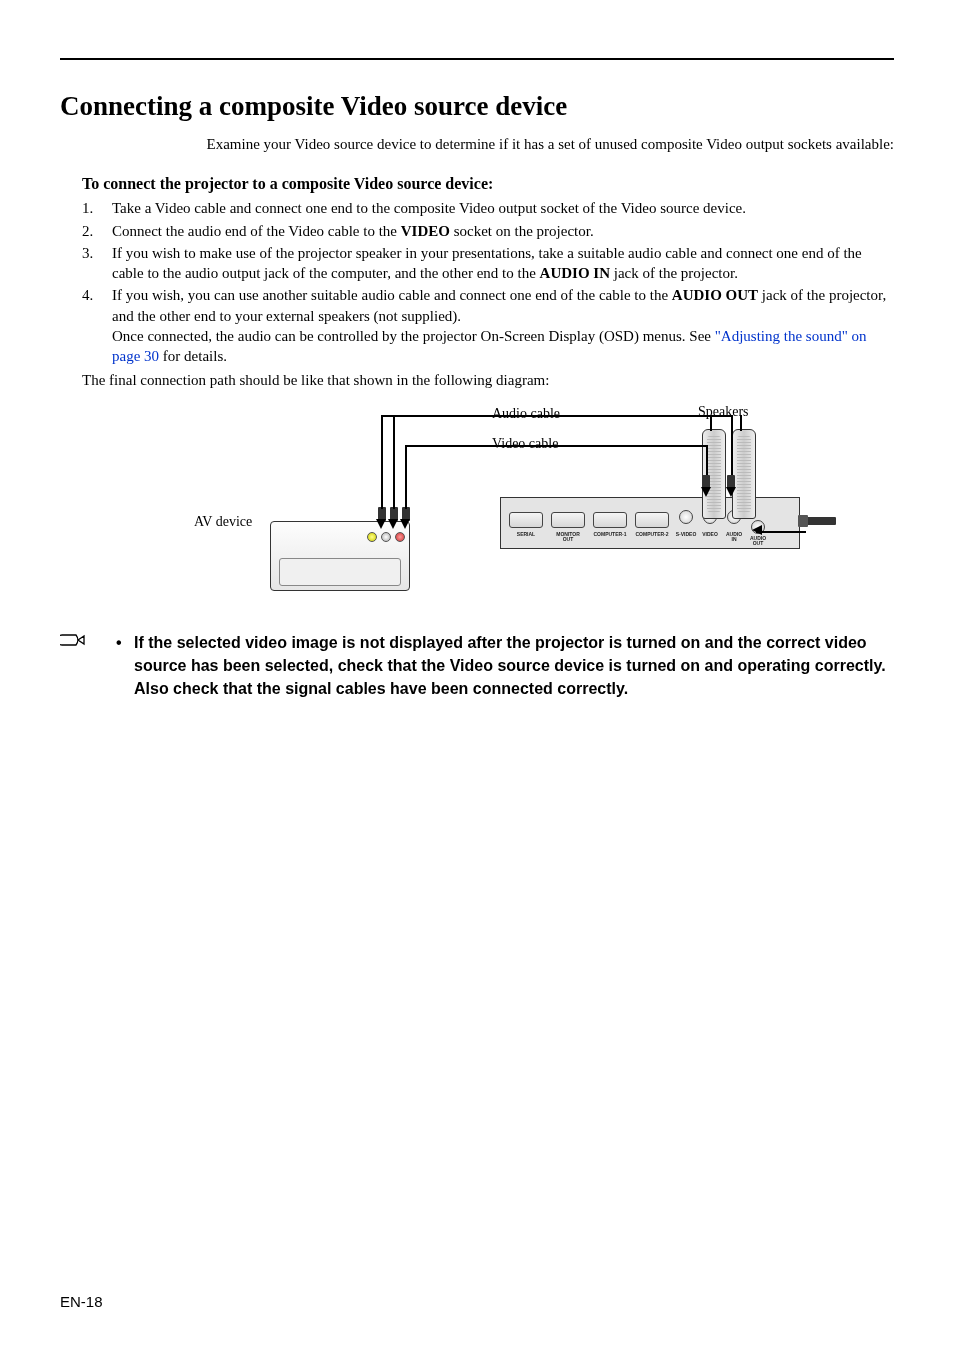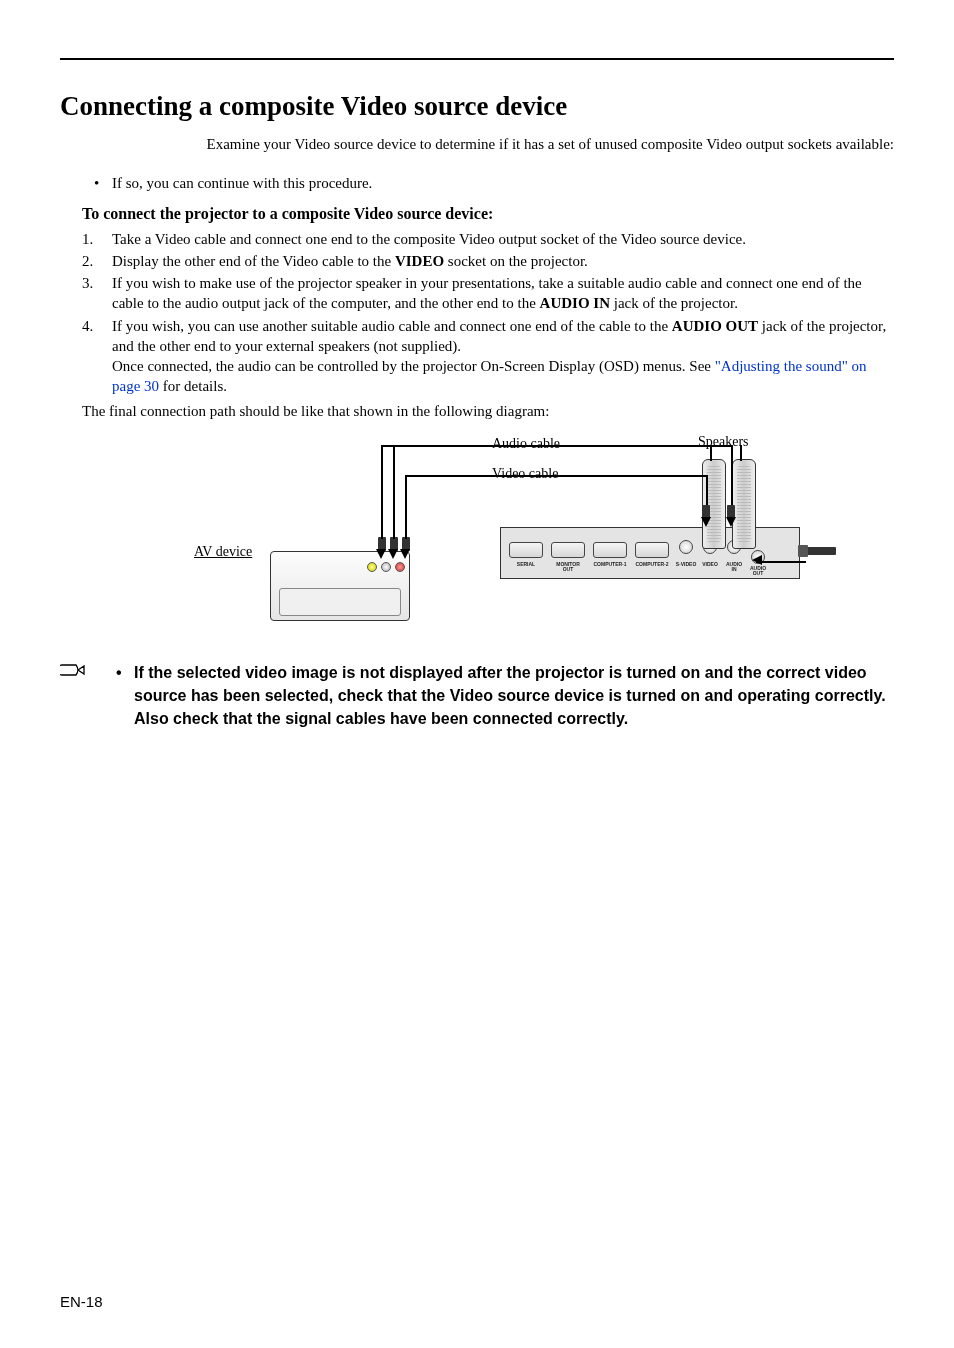--- a/index.html
+++ b/index.html
@@ -235,47 +235,46 @@
 <body>
 
 <div class="rule"></div>
 
 <h1>Connecting a composite Video source device</h1>
 
 <div class="body-indent">
   <p class="p-intro">Examine your Video source device to determine if it has a set of unused composite Video output sockets available:</p>
 
   <ul class="bullets">
-    <li>If so, you can continue with this procedure.</li>
   </ul>
 
   <div class="subhead">To connect the projector to a composite Video source device:</div>
 
   <ol class="steps">
     <li>Take a Video cable and connect one end to the composite Video output socket of the Video source device.</li>
     <li>
-      <span>Display the other end of the Video cable to the </span><span class="bold">VIDEO</span><span> socket on the projector.</span>
+      <span>Connect the audio end of the Video cable to the </span><span class="bold">VIDEO</span><span> socket on the projector.</span>
     </li>
     <li>
       <span>If you wish to make use of the projector speaker in your presentations, take a suitable audio cable and connect one end of the cable to the audio output jack of the computer, and the other end to the </span><span class="bold">AUDIO IN</span><span> jack of the projector.</span>
     </li>
     <li>
       <span>If you wish, you can use another suitable audio cable and connect one end of the cable to the </span><span class="bold">AUDIO OUT</span><span> jack of the projector, and the other end to your external speakers (not supplied).</span><br>
       <span>Once connected, the audio can be controlled by the projector On-Screen Display (OSD) menus. See </span><span class="link">"Adjusting the sound" on page 30</span><span> for details.</span>
     </li>
   </ol>
 </div>
 
 <p class="p-final body-indent" style="margin-left:22px">The final connection path should be like that shown in the following diagram:</p>
 
 <div class="diagram">
   <span class="diag-label" style="left:310px; top:2px;">Audio cable</span>
   <span class="diag-label" style="left:310px; top:32px;">Video cable</span>
   <span class="diag-label" style="left:516px; top:0px;">Speakers</span>
-  <span class="diag-label" style="left:12px; top:110px;text-decoration:underline;">AV device</span>
+  <span class="diag-label" style="left:12px; top:110px;">AV device</span>
 
   <div class="av-device-box">
     <div class="av-jack" style="left:96px; background:radial-gradient(#ff8,#cc0);"></div>
     <div class="av-jack" style="left:110px; background:radial-gradient(#fff,#aaa);"></div>
     <div class="av-jack" style="left:124px; background:radial-gradient(#f99,#c33);"></div>
   </div>
 
   <div class="panel-box">
     <div class="port-d" style="left:8px;"></div>
     <div class="port-lab" style="left:8px; width:34px;">SERIAL</div>

